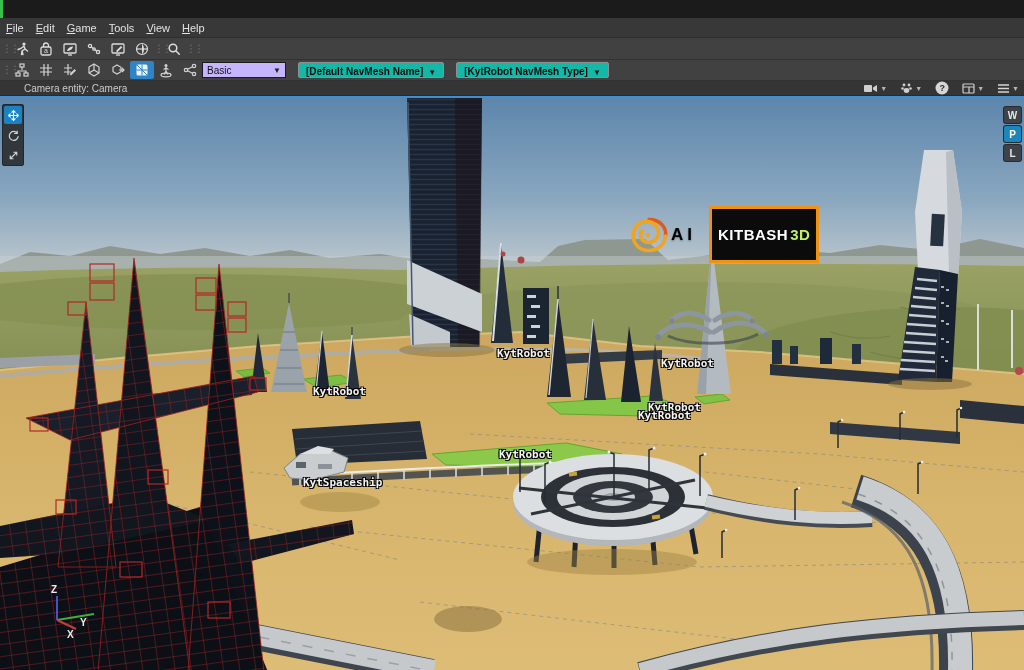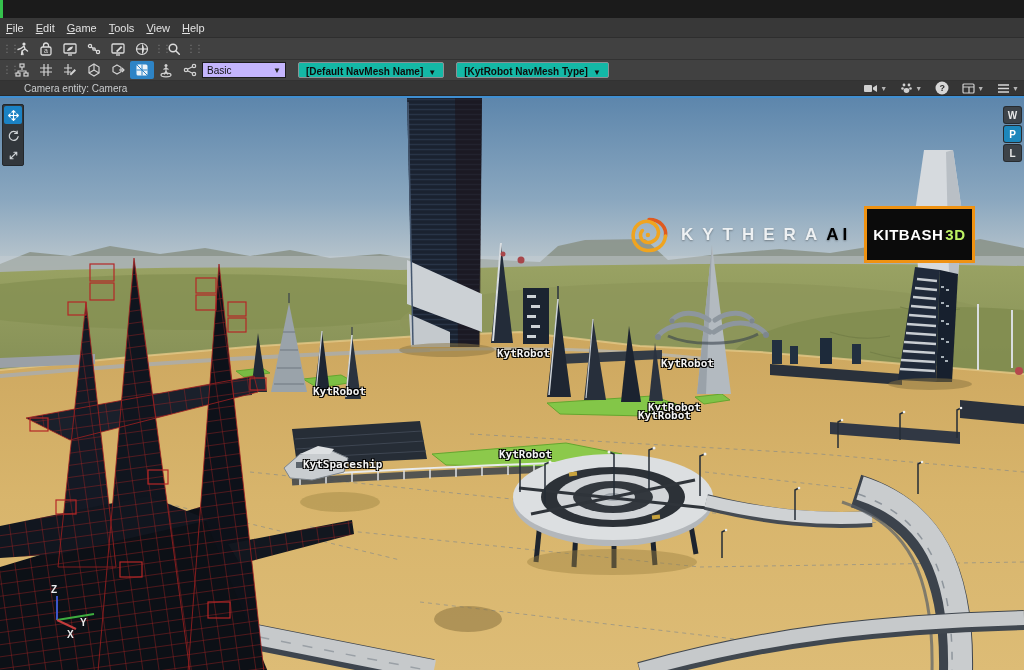--- a/index.html
+++ b/index.html
@@ -576,31 +576,30 @@
     </div>
 
   <div class="brand">
     <svg width="44" height="44" viewBox="0 0 40 40">
       <g fill="none" stroke-linecap="round">
         <path d="M20 6 C31 6 36 14 35 21" stroke="#e05a1e" stroke-width="3.2"></path>
         <path d="M35 21 C34 30 26 35 18 34 C9 33 4 25 6 17 C8 10 15 6 21 8 C27 10 30 16 28 21 C26 26 20 28 16 26 C12 24 11 19 14 16" stroke="#f0a41f" stroke-width="3.2"></path>
         <circle cx="19" cy="20" r="2" fill="#f0a41f" stroke="none"></circle>
       </g>
     </svg>
-    <span class="kythera-text">KYTHERA</span>
     <span class="kythera-ai">AI</span>
     <span class="kitbash">
       <span class="kb-name">KITBASH</span>
       <span class="kb-3d">3D</span>
     </span>
   </div>
 </div>
 
 <div class="overlay">
 
 <div class="entity-label" style="left: 497px; top: 347px;">KytRobot</div>
     <div class="entity-label" style="left: 313px; top: 385px;">KytRobot</div>
     <div class="entity-label" style="left: 661px; top: 357px;">KytRobot</div>
     <div class="entity-label" style="left: 648px; top: 401px;">KytRobot</div>
     <div class="entity-label" style="left: 638px; top: 409px;">KytRobot</div>
     <div class="entity-label" style="left: 499px; top: 448px;">KytRobot</div>
-    <div class="entity-label" style="left: 303px; top: 458px;">KytSpaceship</div>
+    <div class="entity-label" style="left: 303px; top: 476px;">KytSpaceship</div>
   </div>
 
 </body></html>

